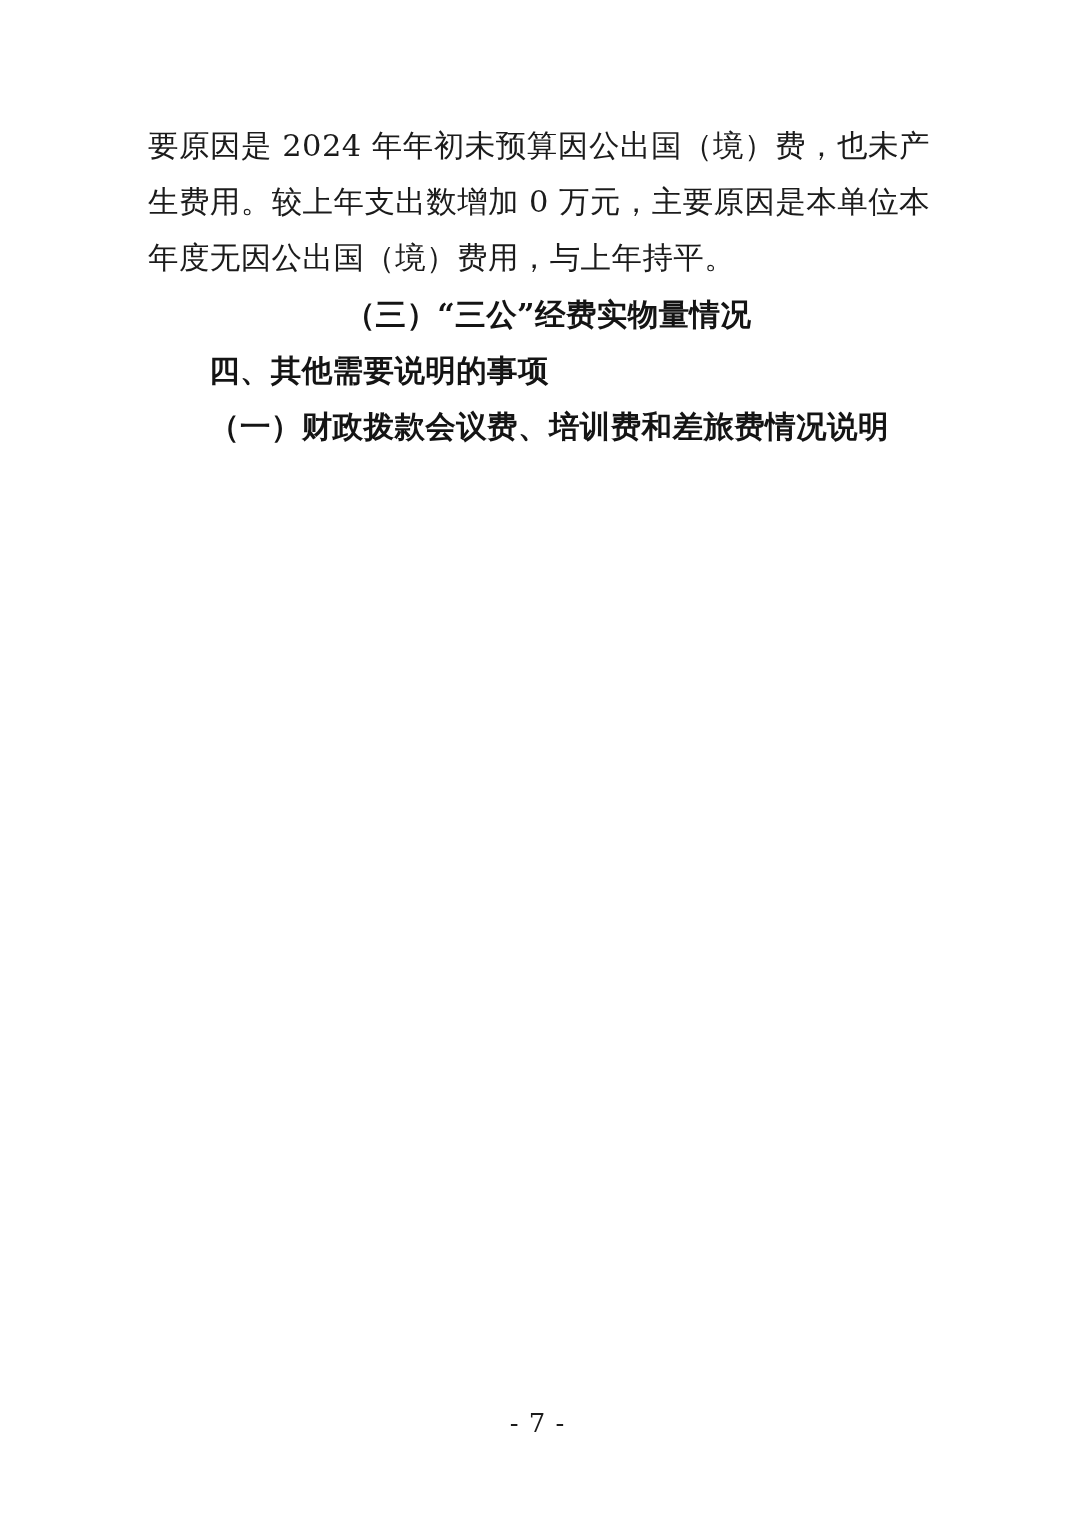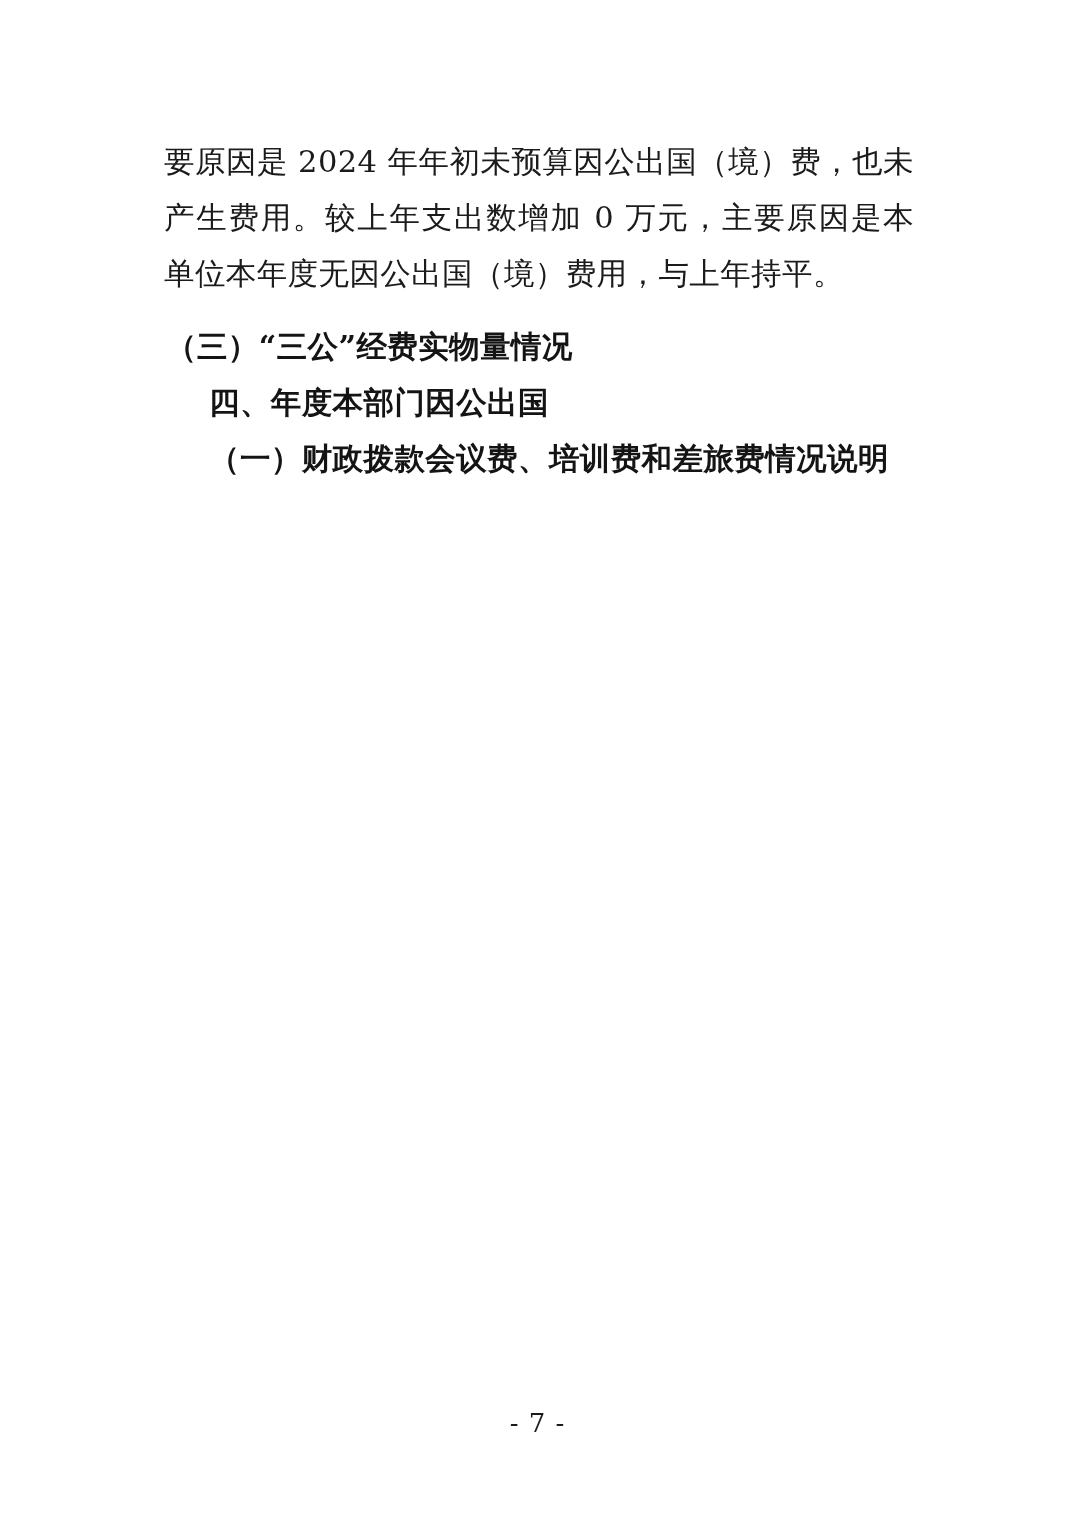--- a/index.html
+++ b/index.html
@@ -15,21 +15,21 @@
     box-sizing: border-box;
     overflow: hidden;
   }
   .content {
     position: absolute;
     left: 148px;
     top: 118px;
     width: 782px;
   }
   p.body-text {
-    margin: 16px;
+    margin: 0;
     font-family: "DejaVu Serif", "Liberation Serif", serif;
     font-size: 30.5px;
     line-height: 56px;
     color: #1b1b1b;
     text-align: justify;
     text-justify: inter-ideograph;
     letter-spacing: 0.4px;
   }
   p.indent {
     text-indent: 2em;
@@ -39,21 +39,21 @@
     font-family: "DejaVu Serif", "Liberation Serif", serif;
     font-weight: bold;
     font-size: 30.5px;
     line-height: 56px;
     color: #141414;
     text-indent: 2em;
     letter-spacing: 0.4px;
   }
   h3.subheading.centered {
     text-indent: 0;
-    text-align: left;
+    text-align: center;
     padding-left: 18px;
   }
   .footer {
     position: absolute;
     left: 0;
     right: 0;
     top: 1408px;
     text-align: center;
     font-family: "DejaVu Serif", "Liberation Serif", serif;
     font-size: 26px;
@@ -68,20 +68,20 @@
   <div class="content">
 
     <p class="body-text">要原因是 2024 年年初未预算因公出国（境）费，也未产生费用。较上年支出数增加 0 万元，主要原因是本单位本年度无因公出国（境）费用，与上年持平。</p>
 
 
 
 
     <h3 class="subheading centered">（三）“三公”经费实物量情况</h3>
 
 
-    <h2 class="heading">四、年度本部门因公出国</h2>
+    <h2 class="heading">四、其他需要说明的事项</h2>
 
     <h3 class="subheading">（一）财政拨款会议费、培训费和差旅费情况说明</h3>
 
   </div>
 
   <div class="footer">- 7 -</div>
 </div>
 
 </body></html>

